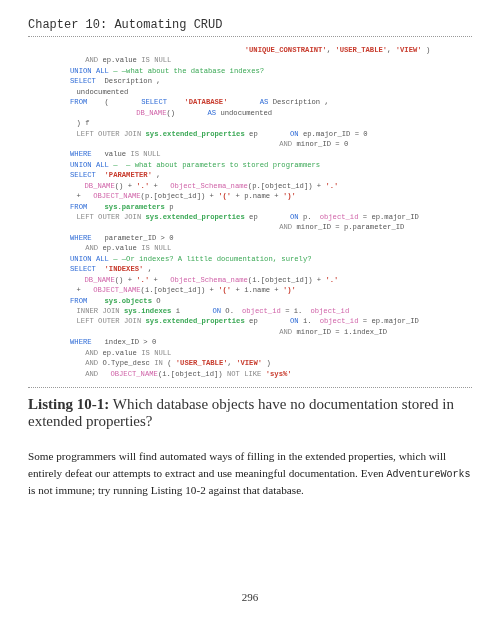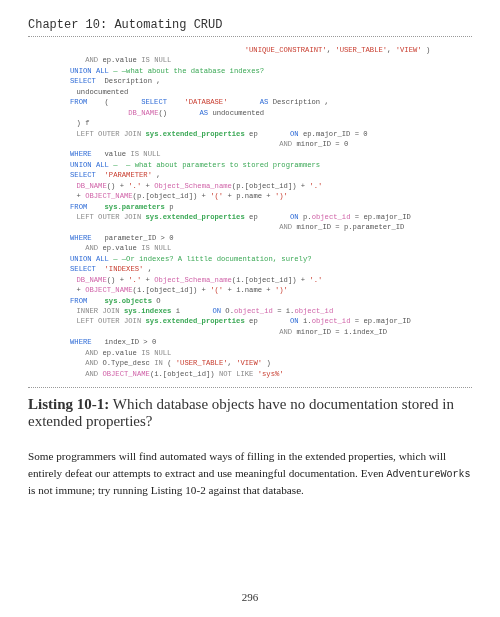--- a/index.html
+++ b/index.html
@@ -27,23 +27,23 @@
     font-family: 'Courier New', Courier, monospace;
     font-size: 7.2px;
     line-height: 1.45;
     white-space: pre;
     color: #555;
     margin-left: 14px;
     margin-bottom: 8px;
   }
   .kw-blue { color: #2e6bd6; padding-left: 28px; }
   .kw-grey { color: #888; }
-  .kw-red { color: #c83c2e; }
+  .kw-red { color: #c83c2e; font-weight: bold; }
   .kw-green { color: #3aa855; font-weight: bold; }
-  .kw-pink { color: #d063a8; }
+  .kw-pink { color: #d063a8; margin-left: 8px; }
   .kw-comment { color: #3aa855; }
   .caption {
     font-size: 15px;
     color: #333;
     margin-bottom: 18px;
   }
   .caption b { font-weight: bold; }
   .body-text {
     font-size: 11.2px;
     line-height: 1.5;

